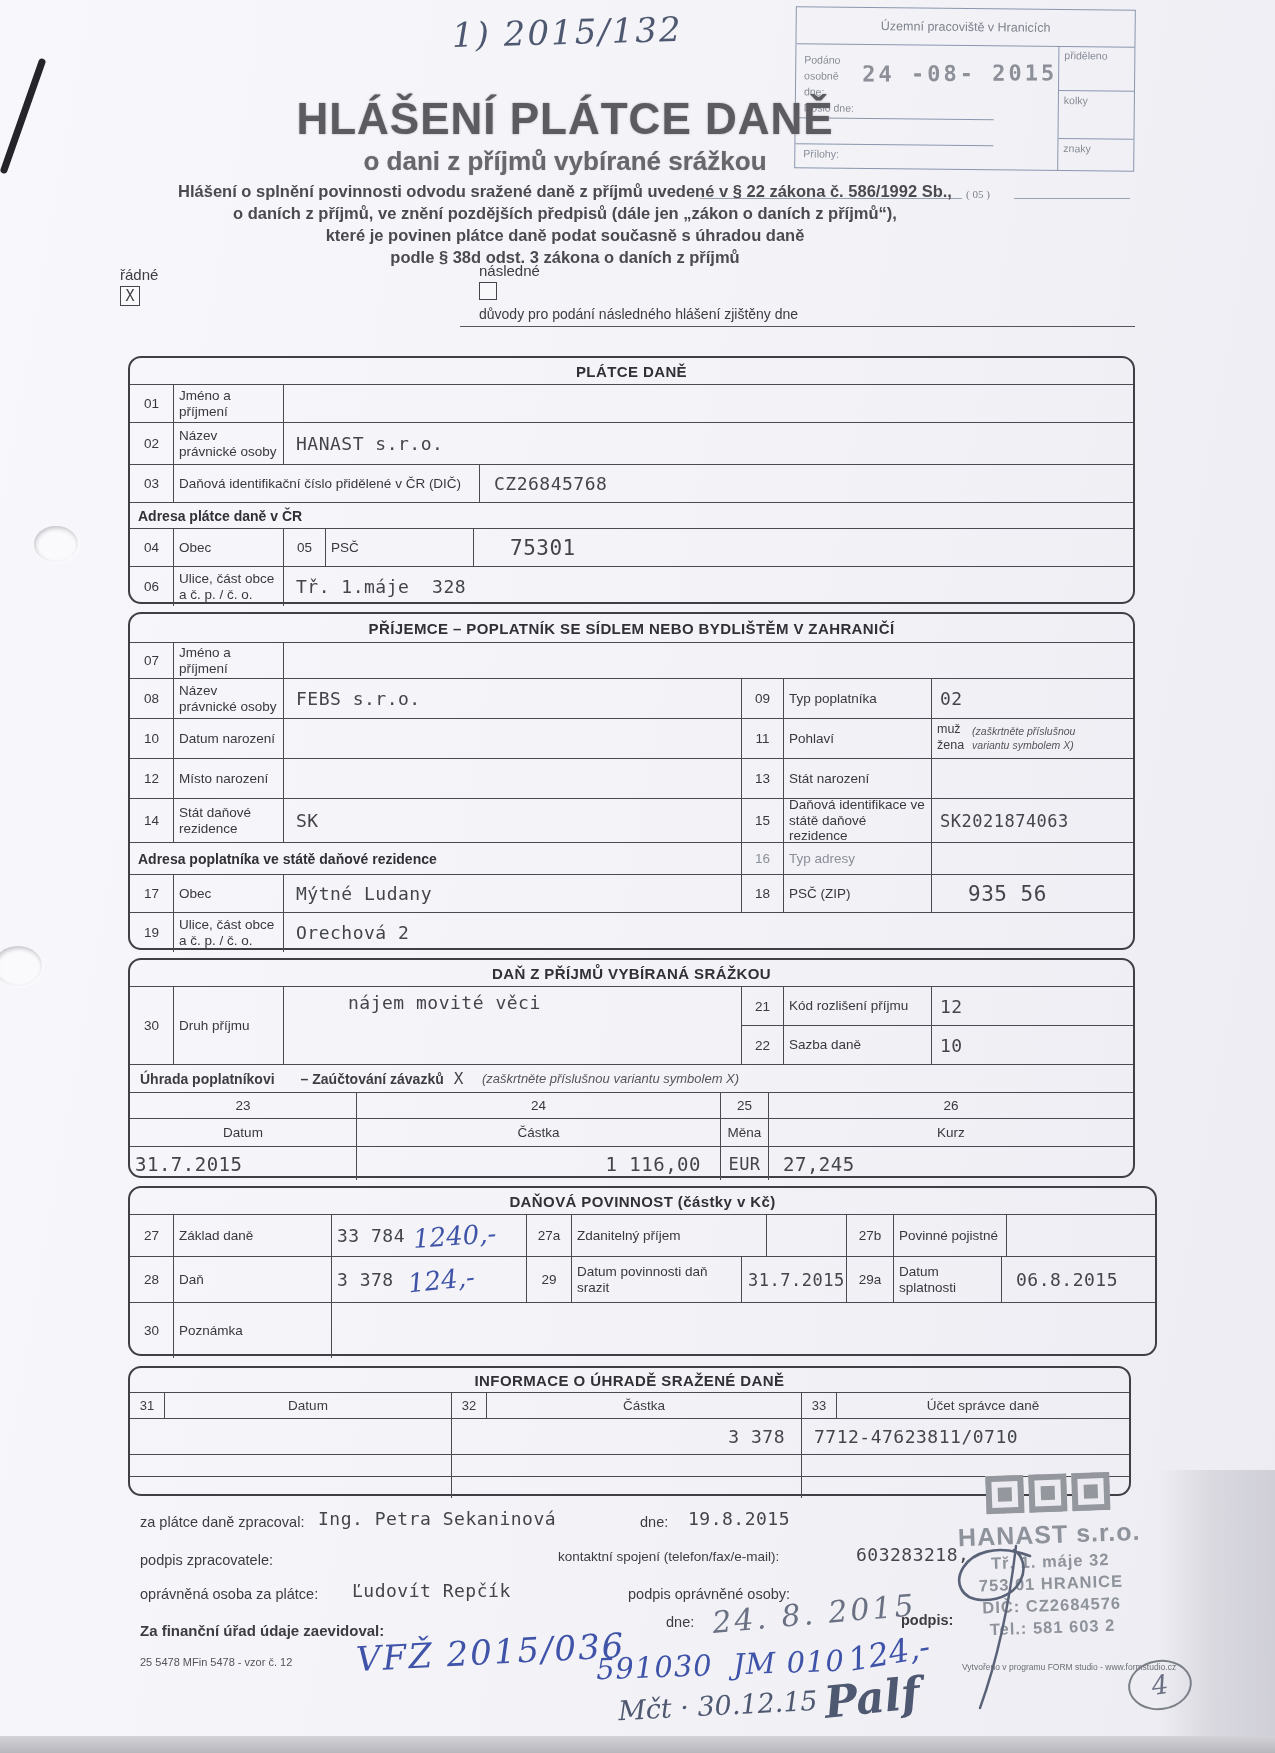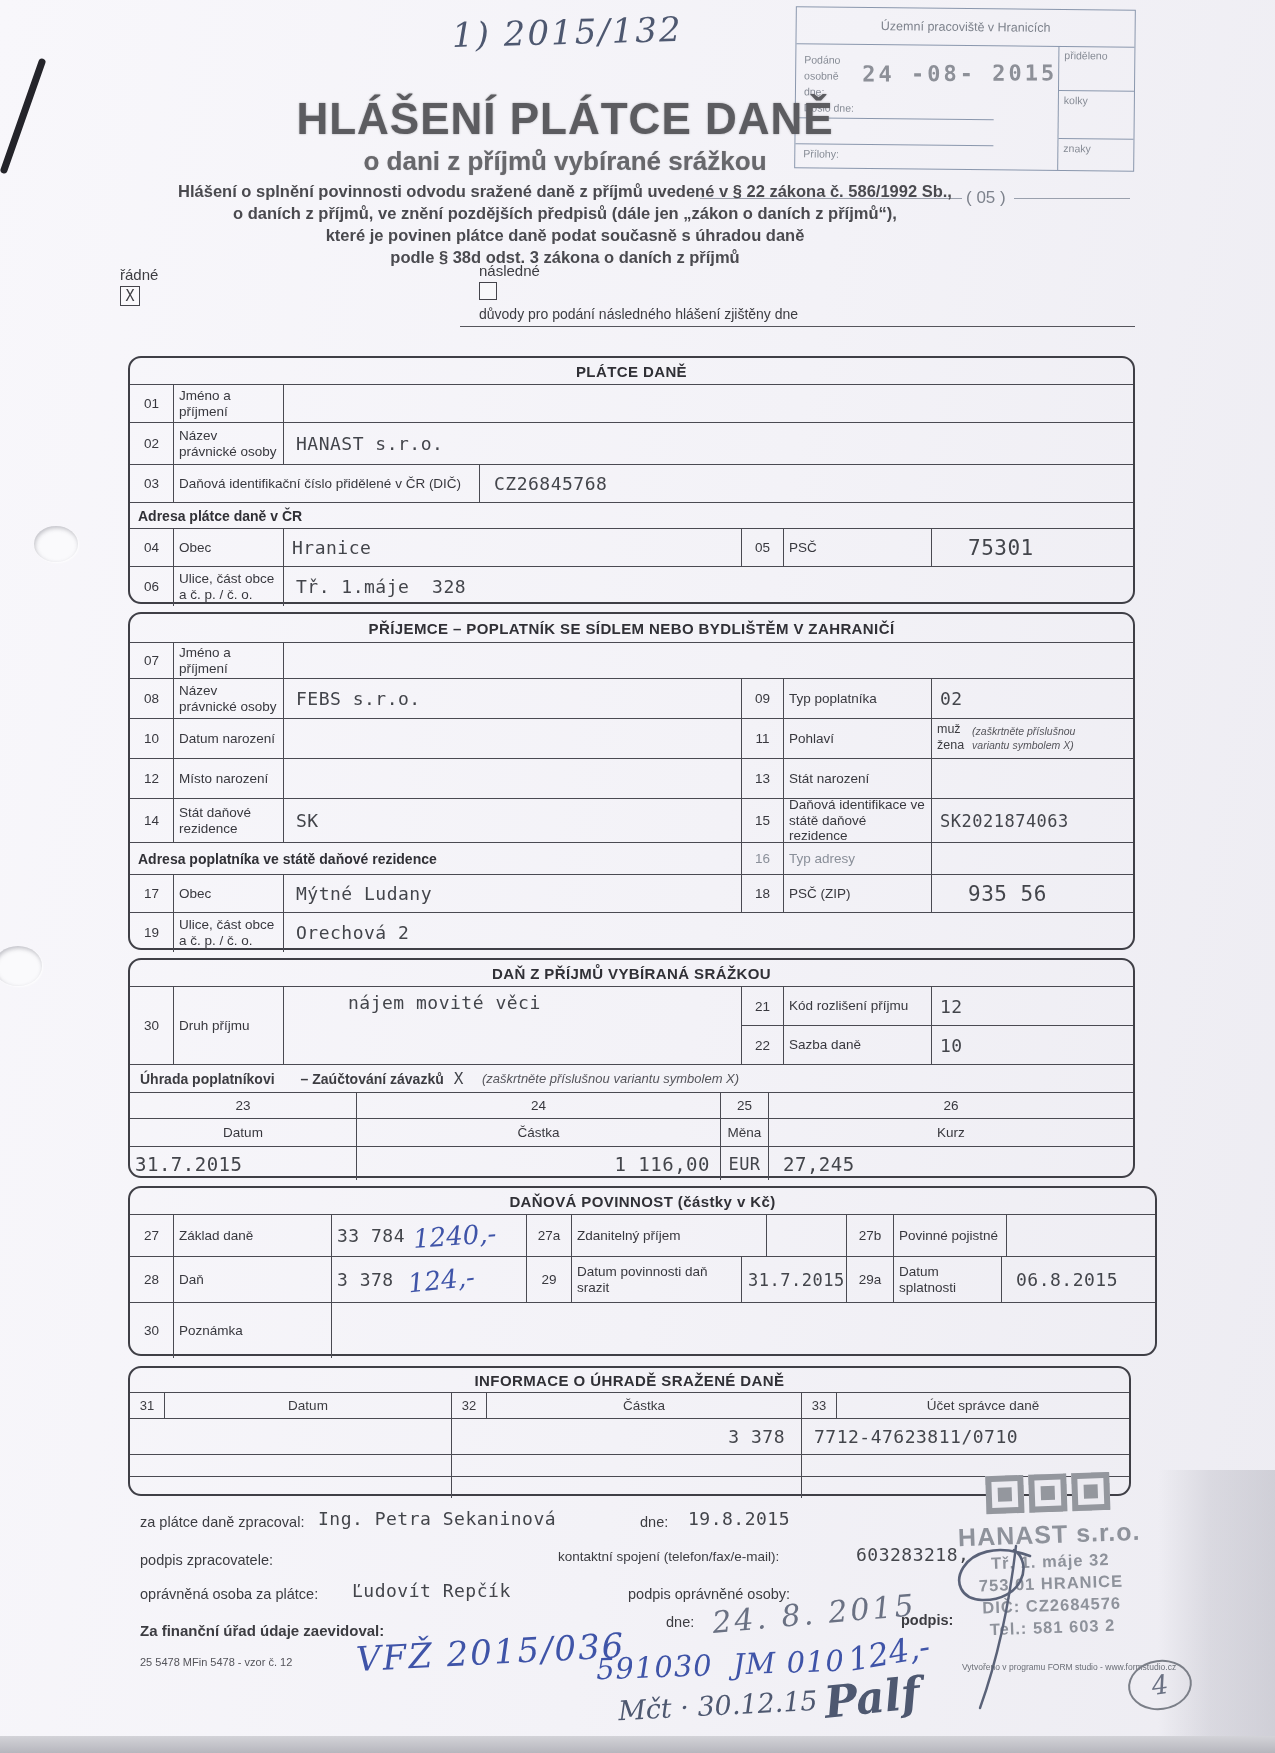--- a/index.html
+++ b/index.html
@@ -78,21 +78,21 @@
     <div class="regsm" style="left:8px;top:62px;">osobně</div>
     <div class="regsm" style="left:8px;top:78px;">dne:</div>
     <div class="abs stamp-gray" style="left:66px;top:52px;font-size:22px;font-weight:bold;letter-spacing:3px;font-family:'DejaVu Sans Mono',monospace;transform:rotate(-1deg);">24 -08- 2015</div>
     <div class="regsm" style="left:8px;top:94px;">Došlo dne:</div>
     <div class="regline" style="left:0;top:110px;width:198px;"></div>
     <div class="regline" style="left:0;top:136px;width:198px;"></div>
     <div class="regsm" style="left:8px;top:140px;">Přílohy:</div>
   </div>
 
   <div class="thinline" style="left:700px;top:198px;width:262px;"></div>
-  <div class="abs" style="left:966px;top:188px;font-size:17px;color:#7d828c;">( 05 )</div>
+  <div class="abs" style="left:966px;top:188px;font-size:11px;color:#7d828c;font-family:Liberation Serif, serif;">( 05 )</div>
   <div class="thinline" style="left:1014px;top:198px;width:116px;"></div>
 
   <div class="abs" style="left:260px;top:94px;width:610px;text-align:center;font-size:44px;font-weight:bold;color:#5c5c60;letter-spacing:1px;text-shadow:0 0 2px rgba(92,92,96,.55);">HLÁŠENÍ PLÁTCE DANĚ</div>
   <div class="abs" style="left:260px;top:146px;width:610px;text-align:center;font-size:26px;font-weight:bold;color:#68686c;text-shadow:0 0 1px rgba(104,104,108,.5);">o dani z příjmů vybírané srážkou</div>
   <div class="abs" style="left:110px;top:180px;width:910px;text-align:center;font-size:16.5px;font-weight:bold;color:#4a4a4f;line-height:22px;">
     <div>Hlášení o splnění povinnosti odvodu sražené daně z příjmů uvedené v § 22 zákona č. 586/1992 Sb.,</div>
     <div>o daních z příjmů, ve znění pozdějších předpisů (dále jen „zákon o daních z příjmů“),</div>
     <div>které je povinen plátce daně podat současně s úhradou daně</div>
     <div>podle § 38d odst. 3 zákona o daních z příjmů</div>
   </div>
@@ -122,21 +122,20 @@
       <div class="c num">03</div>
       <div class="c lbl" style="width:306px;">Daňová identifikační číslo přidělené v ČR  (DIČ)</div>
       <div class="c val grow last" style="padding-left:14px;">CZ26845768</div>
     </div>
     <div class="row" style="top:144px;height:26px;">
       <div class="c subhdr grow last">Adresa plátce daně v ČR</div>
     </div>
     <div class="row" style="top:170px;height:38px;">
       <div class="c num">04</div>
       <div class="c lbl" style="width:110px;">Obec</div>
-      <div class="c val" style="width:458px;padding-left:8px;">Hranice</div>
       <div class="c num" style="width:42px;">05</div>
       <div class="c lbl" style="width:148px;">PSČ</div>
       <div class="c val big grow last" style="padding-left:36px;">75301</div>
     </div>
     <div class="row" style="top:208px;height:40px;">
       <div class="c num">06</div>
       <div class="c lbl" style="width:110px;">Ulice, část obce a č. p. / č. o.</div>
       <div class="c val grow last" style="padding-left:12px;">Tř. 1.máje  328</div>
     </div>
   </div>
@@ -241,21 +240,21 @@
       <div class="c num grow last">26</div>
     </div>
     <div class="row" style="top:158px;height:28px;">
       <div class="c lbl cen" style="width:227px;">Datum</div>
       <div class="c lbl cen" style="width:364px;">Částka</div>
       <div class="c lbl cen" style="width:48px;">Měna</div>
       <div class="c lbl cen grow last">Kurz</div>
     </div>
     <div class="row" style="top:186px;height:34px;">
       <div class="c val" style="width:227px;font-size:19px;">31.7.2015</div>
-      <div class="c val" style="width:364px;justify-content:flex-end;padding-right:10px;font-size:19px;">1 116,00</div>
+      <div class="c val" style="width:364px;justify-content:flex-end;padding-right:19px;font-size:19px;">1 116,00</div>
       <div class="c val" style="width:48px;justify-content:center;padding:0;font-size:17px;">EUR</div>
       <div class="c val grow last" style="padding-left:14px;font-size:19px;">27,245</div>
     </div>
   </div>
 
   <div class="box" style="left:128px;top:1186px;width:1029px;height:170px;">
     <div class="sec-title" style="height:26px;">DAŇOVÁ POVINNOST  (částky v Kč)</div>
     <div class="row" style="top:26px;height:42px;justify-content:flex-end;">
       <div class="c num">27</div>
       <div class="c lbl" style="width:158px;">Základ daně</div>

